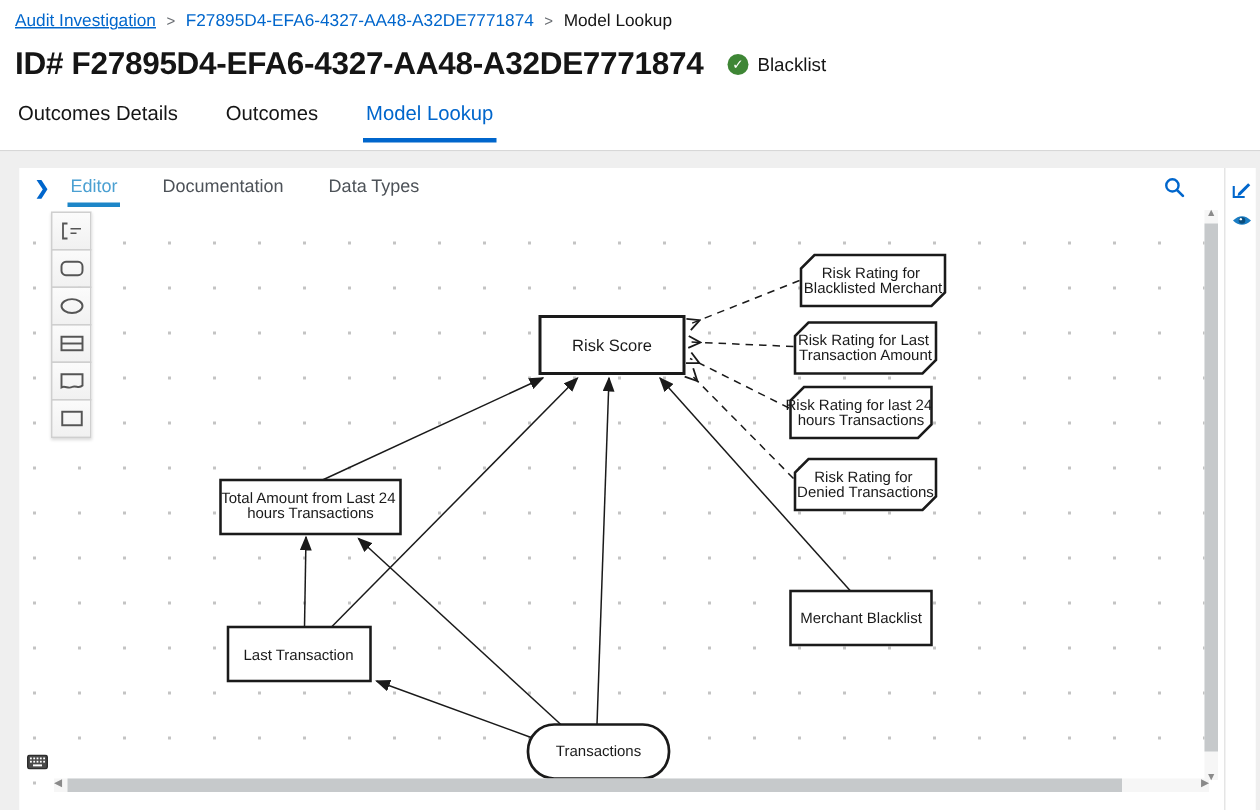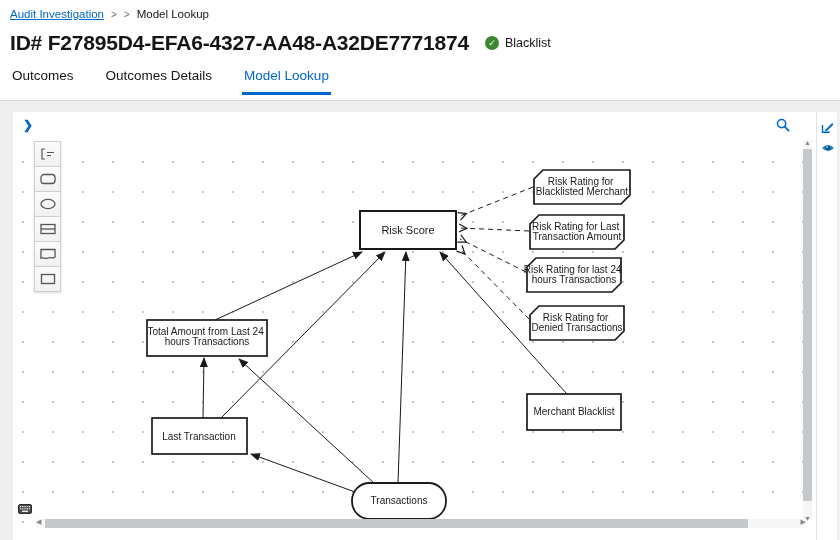--- a/index.html
+++ b/index.html
@@ -64,45 +64,51 @@
   .diagram-svg { position:absolute; left:0; top:0; width:803px; height:402px; }
   .node-label { font-family:"Liberation Sans", sans-serif; font-size:10px; fill:#1a1a1a; }
   .rs-label { font-size:11px; }
 </style>
 </head>
 <body>
 
 <nav class="breadcrumb">
   <a class="underlined">Audit Investigation</a>
   <span class="crumb-sep">&gt;</span>
+  <a>F27895D4-EFA6-4327-AA48-A32DE7771874</a>
   <span class="crumb-sep">&gt;</span>
   <span class="crumb-current">Model Lookup</span>
 </nav>
 
 <div class="title-row">
   <h1 class="page-title">ID# F27895D4-EFA6-4327-AA48-A32DE7771874</h1>
   <span class="status-badge">
     <span class="check-circle">✓</span>
     <span>Blacklist</span>
   </span>
 </div>
 
 <div class="page-tabs">
+  <div class="page-tab">Outcomes Details</div>
   <div class="page-tab">Outcomes</div>
-  <div class="page-tab">Outcomes Details</div>
   <div class="page-tab active">Model Lookup</div>
 </div>
 <div class="header-sep"></div>
 
 <div class="editor-bg"></div>
 
 <div class="editor-panel">
 
   <div class="panel-toolbar">
     <div class="expand-chevron">❯</div>
+    <div class="panel-tabs">
+      <div class="panel-tab active">Editor</div>
+      <div class="panel-tab">Documentation</div>
+      <div class="panel-tab">Data Types</div>
+    </div>
     <span class="toolbar-search">
       <svg width="14" height="14" viewBox="0 0 14 14">
           <circle cx="5.6" cy="5.6" r="4.1" fill="none" stroke="#0066cc" stroke-width="1.6"></circle>
           <line x1="8.9" y1="8.9" x2="12.6" y2="12.6" stroke="#0066cc" stroke-width="1.8" stroke-linecap="round"></line>
         </svg>
     </span>
   </div>
 
   <div class="right-rail">
     <span class="rail-icon" style="top:8px">

